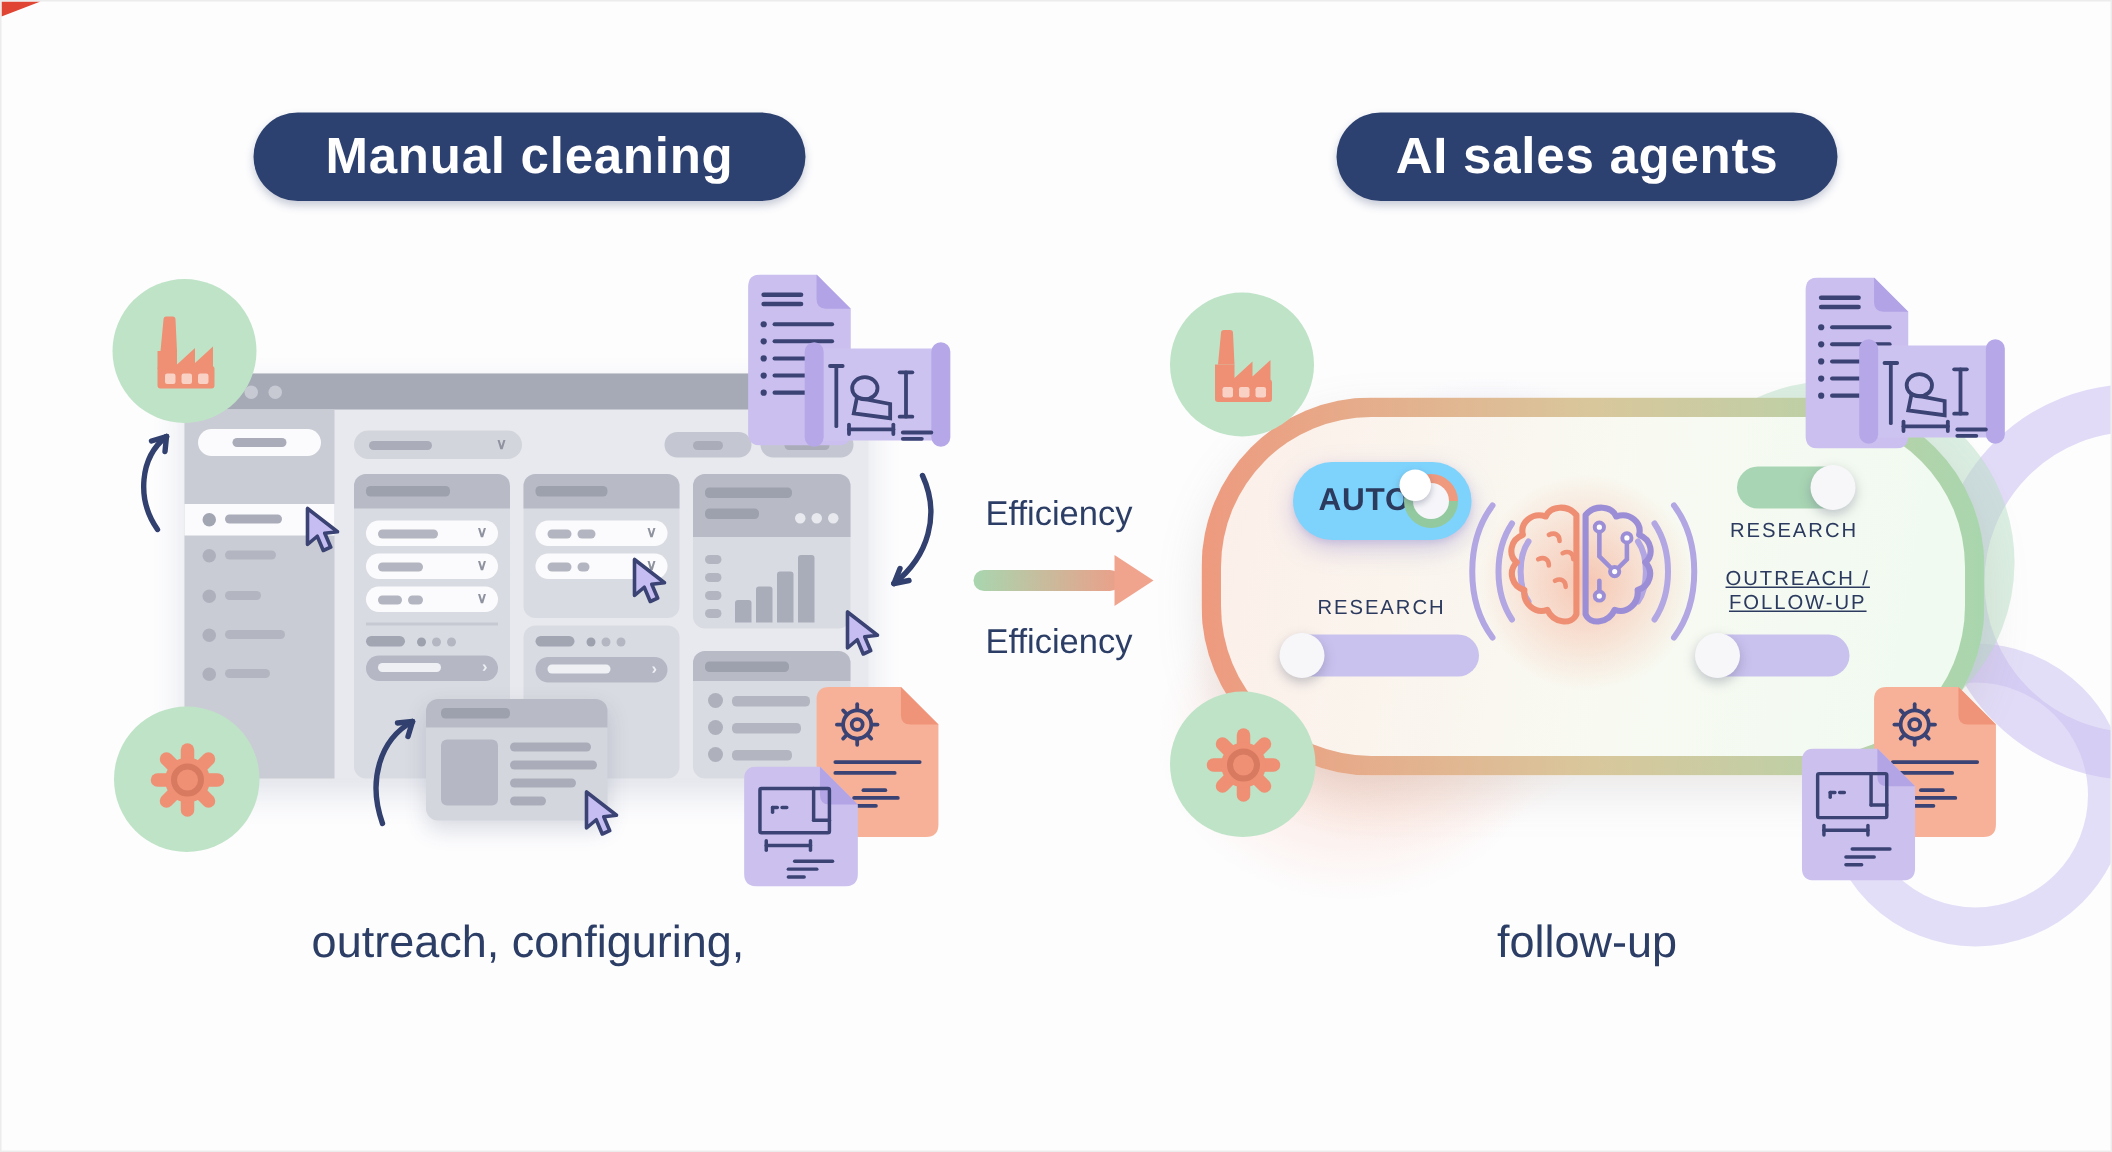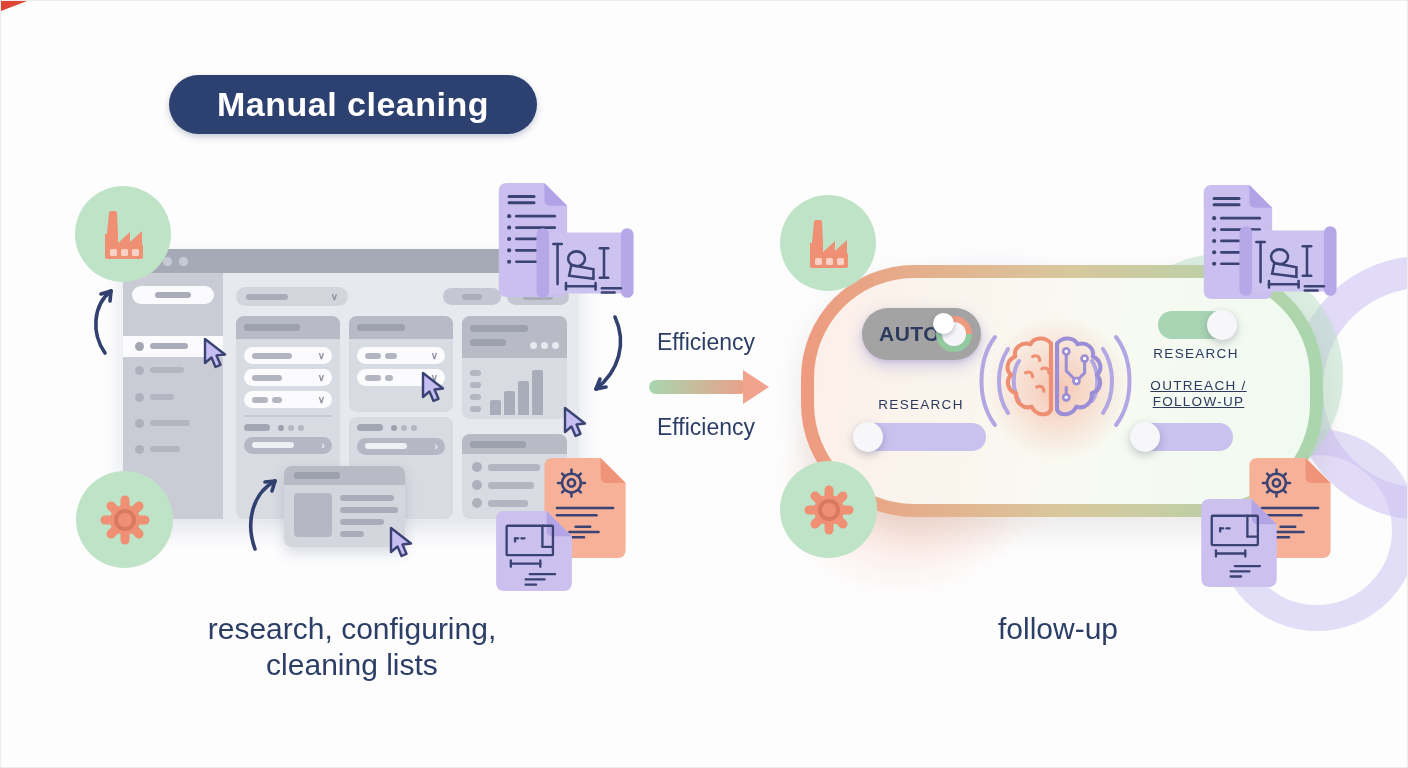--- a/index.html
+++ b/index.html
@@ -30,41 +30,44 @@
   .cbtn .arr{color:#eef0f4;font-size:11px;font-weight:700;line-height:17px;}
   .bar{background:#a9adb9;border-radius:2px 2px 0 0;}
   
   .capsule{left:800px;top:264px;width:496px;height:226px;border-radius:113px;border:13px solid transparent;
            background:linear-gradient(100deg,#fcefe9,#f8faf2 55%,#effaf0) padding-box,
                       linear-gradient(90deg,#ee9a7f,#d9c79c 50%,#a9d6ae) border-box;
            box-shadow:0 12px 30px rgba(150,140,130,.18);z-index:2;}
   .toggle{border-radius:14px;}
   .knob{width:30px;height:30px;border-radius:50%;background:#f7f7fa;box-shadow:0 3px 8px rgba(90,95,120,.35);}
   .tlabel{color:#2b3a5e;font-size:13.5px;font-weight:500;letter-spacing:1.3px;text-align:center;line-height:16px;}
-  .autopill{background:#a3a3a3;border-radius:26px;box-shadow:0 6px 16px rgba(130,120,200,.35),0 2px 4px rgba(130,120,200,.2);}
+  .autopill{background:#7dd3fc;border-radius:26px;box-shadow:0 6px 16px rgba(130,120,200,.35),0 2px 4px rgba(130,120,200,.2);}
   .autotext{color:#2c3a5e;font-size:21px;font-weight:600;letter-spacing:.5px;line-height:52px;}
   .ring{width:36px;height:36px;border-radius:50%;background:conic-gradient(from -60deg,#ef997e 0 150deg,#92c99e 150deg 360deg);}
   .ring-in{position:absolute;left:6px;top:6px;width:24px;height:24px;border-radius:50%;background:#f6f6fa;}
   .ring-knob{position:absolute;left:-3px;top:-3px;width:21px;height:21px;border-radius:50%;background:#fff;
              box-shadow:0 2px 5px rgba(90,95,120,.4);}
   
   .ringdec{border-radius:50%;z-index:0;}
   .glow{border-radius:50%;z-index:0;}
   .gcircle{border-radius:50%;background:#bfe3c7;display:flex;align-items:center;justify-content:center;}
   .z3{z-index:3;} .z4{z-index:4;} .z5{z-index:5;}
   .redcorner{left:0;top:0;width:0;height:0;border-top:10px solid #e04432;border-right:26px solid transparent;z-index:6;}
 </style>
 </head>
 <body>
 
 <div class="canvas">
   <div class="abs redcorner"></div>
 
   <div class="abs title-pill" style="left:168px;top:74px;width:368px;height:59px;">
     <span>Manual cleaning</span>
+  </div>
+  <div class="abs title-pill" style="left:890px;top:74px;width:334px;height:59px;">
+    <span>AI sales agents</span>
   </div>
 
   <div class="abs ringdec" style="left:1290px;top:255px;width:200px;height:200px;border:32px solid rgba(202,191,240,.55);"></div>
   <div class="abs ringdec" style="left:1215px;top:428px;width:150px;height:150px;border:26px solid rgba(202,191,240,.5);"></div>
   <div class="abs ringdec" style="left:1100px;top:253px;width:190px;height:190px;border:26px solid rgba(186,223,197,.5);"></div>
   <div class="abs glow" style="left:790px;top:268px;width:300px;height:300px;background:radial-gradient(closest-side,rgba(247,185,160,.4),rgba(247,185,160,0));"></div>
   <div class="abs glow" style="left:770px;top:380px;width:260px;height:220px;background:radial-gradient(closest-side,rgba(246,177,152,.4),rgba(246,177,152,0));"></div>
   <div class="abs glow" style="left:880px;top:250px;width:220px;height:150px;background:radial-gradient(closest-side,rgba(190,180,236,.4),rgba(190,180,236,0));"></div>
 
   <div class="abs window">
@@ -342,22 +345,21 @@
       <path d="M14 50 H42"></path>
         <path d="M14 47 V53"></path>
         <path d="M42 47 V53"></path>
       <path d="M32 60 H56"></path>
         <path d="M28 65 H46"></path>
         <path d="M28 70 H38"></path>
     </g>
   </svg>
 
   <div class="abs caption" style="left:170px;top:610px;width:362px;">
-    <div>research, configuring,</div>
-    <div>cleaning lists</div>
+    <div>outreach, configuring,</div>
   </div>
 
   <div class="abs midlabel" style="left:620px;top:328px;width:170px;">Efficiency</div>
   <div class="abs" style="left:648px;top:369px;width:122px;height:34px;">
     <div class="abs" style="left:0;top:10px;width:98px;height:14px;border-radius:7px;background:linear-gradient(90deg,#a8d6af,#eb9f89);"></div>
     <div class="abs" style="left:94px;top:0;width:0;height:0;border-left:26px solid #f1a48d;border-top:17px solid transparent;border-bottom:17px solid transparent;"></div>
   </div>
   <div class="abs midlabel" style="left:620px;top:413px;width:170px;">Efficiency</div>
 
   <div class="abs capsule"></div>

